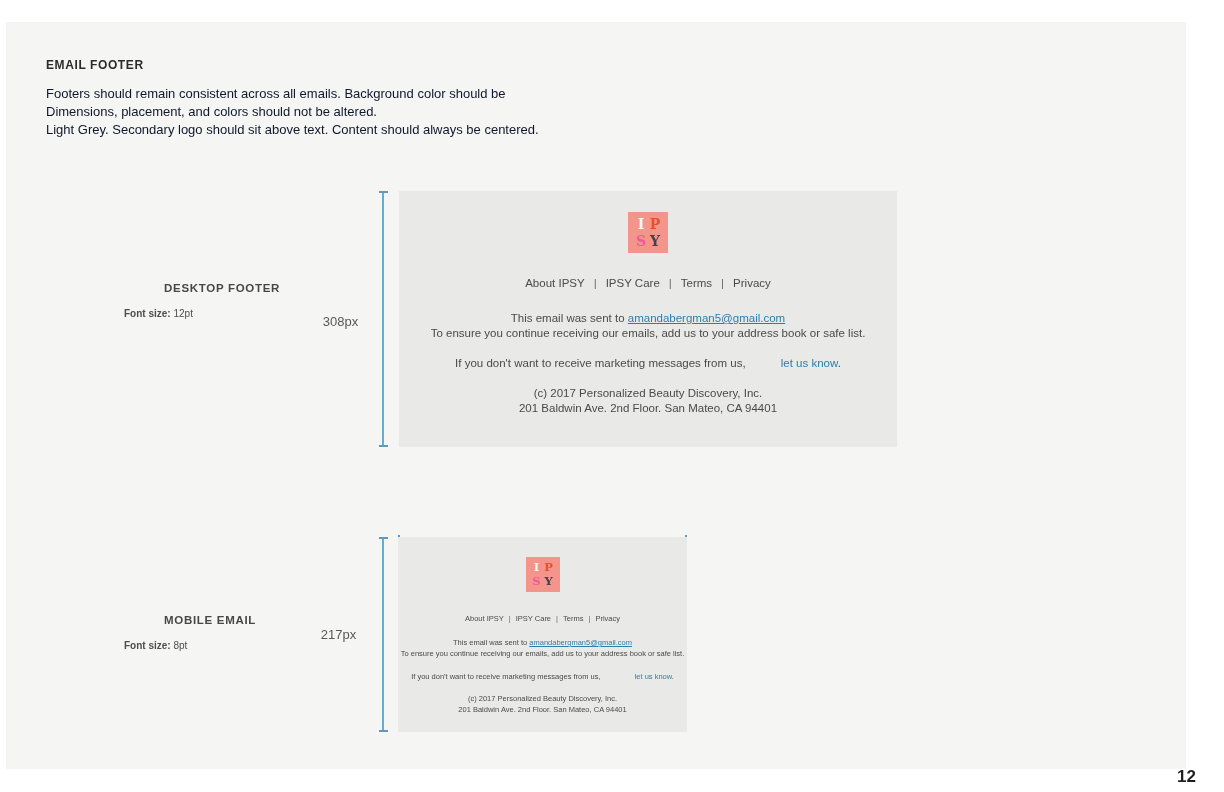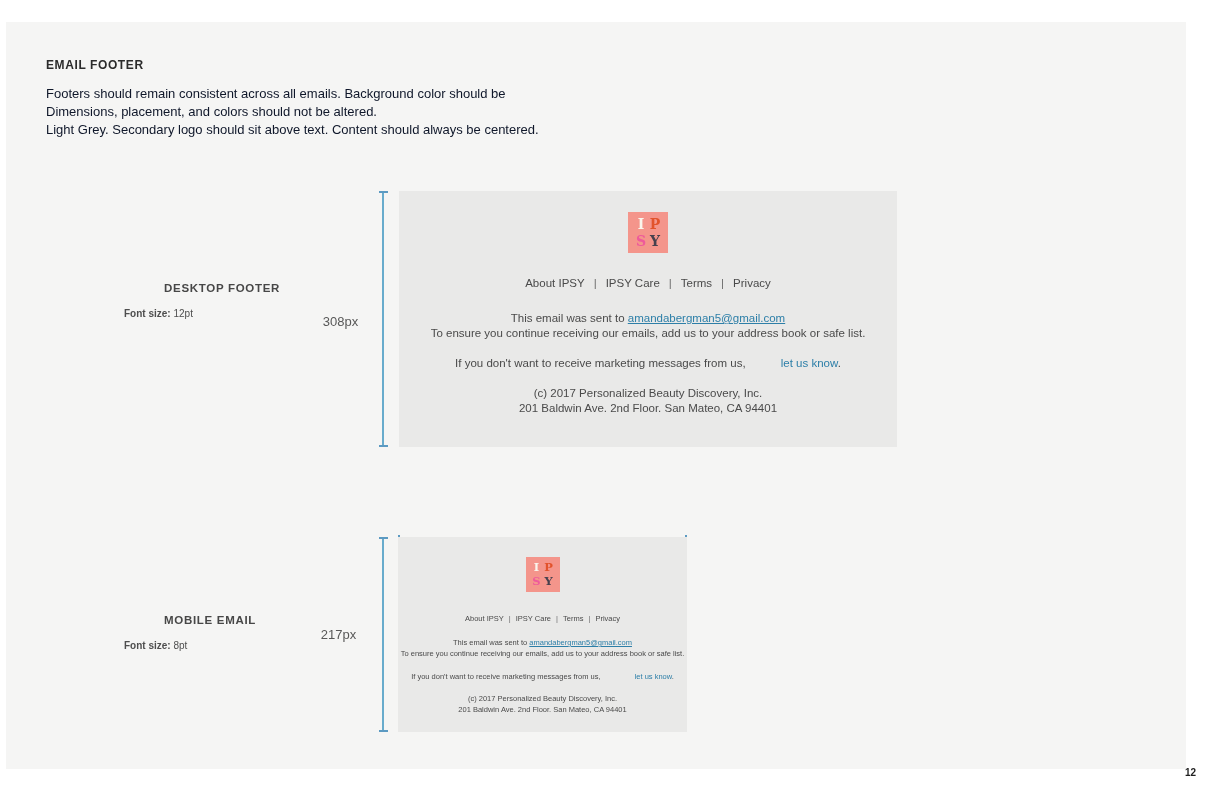--- a/index.html
+++ b/index.html
@@ -131,21 +131,21 @@
   .mobile .f-copy2 { margin-top: 2px; }
 
   .email-link { color: #2d7fa8; text-decoration: underline; cursor: pointer; }
   .mkt-link   { color: #2d7fa8; text-decoration: none; cursor: pointer; padding-left: 32px; }
 
   .page-number {
     position: absolute;
     left: 1164px; top: 745px;
     width: 26px;
     text-align: right;
-    font-size: 10px;
+    font-size: 17px;
     font-weight: bold;
     color: #1f1f1f;
   }
 </style>
 </head>
 <body>
 
 <div class="canvas">
   <div class="panel">
 

